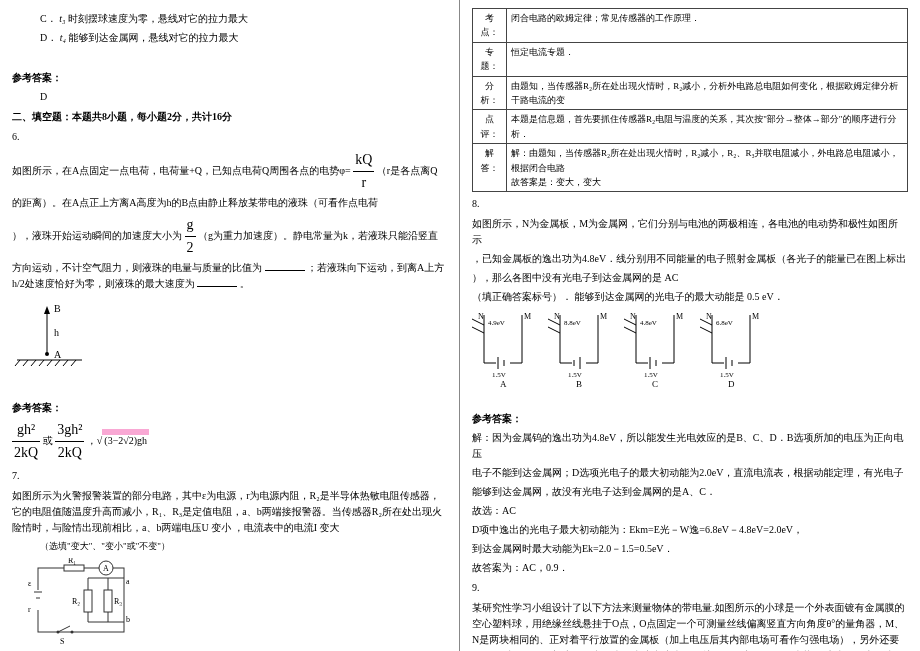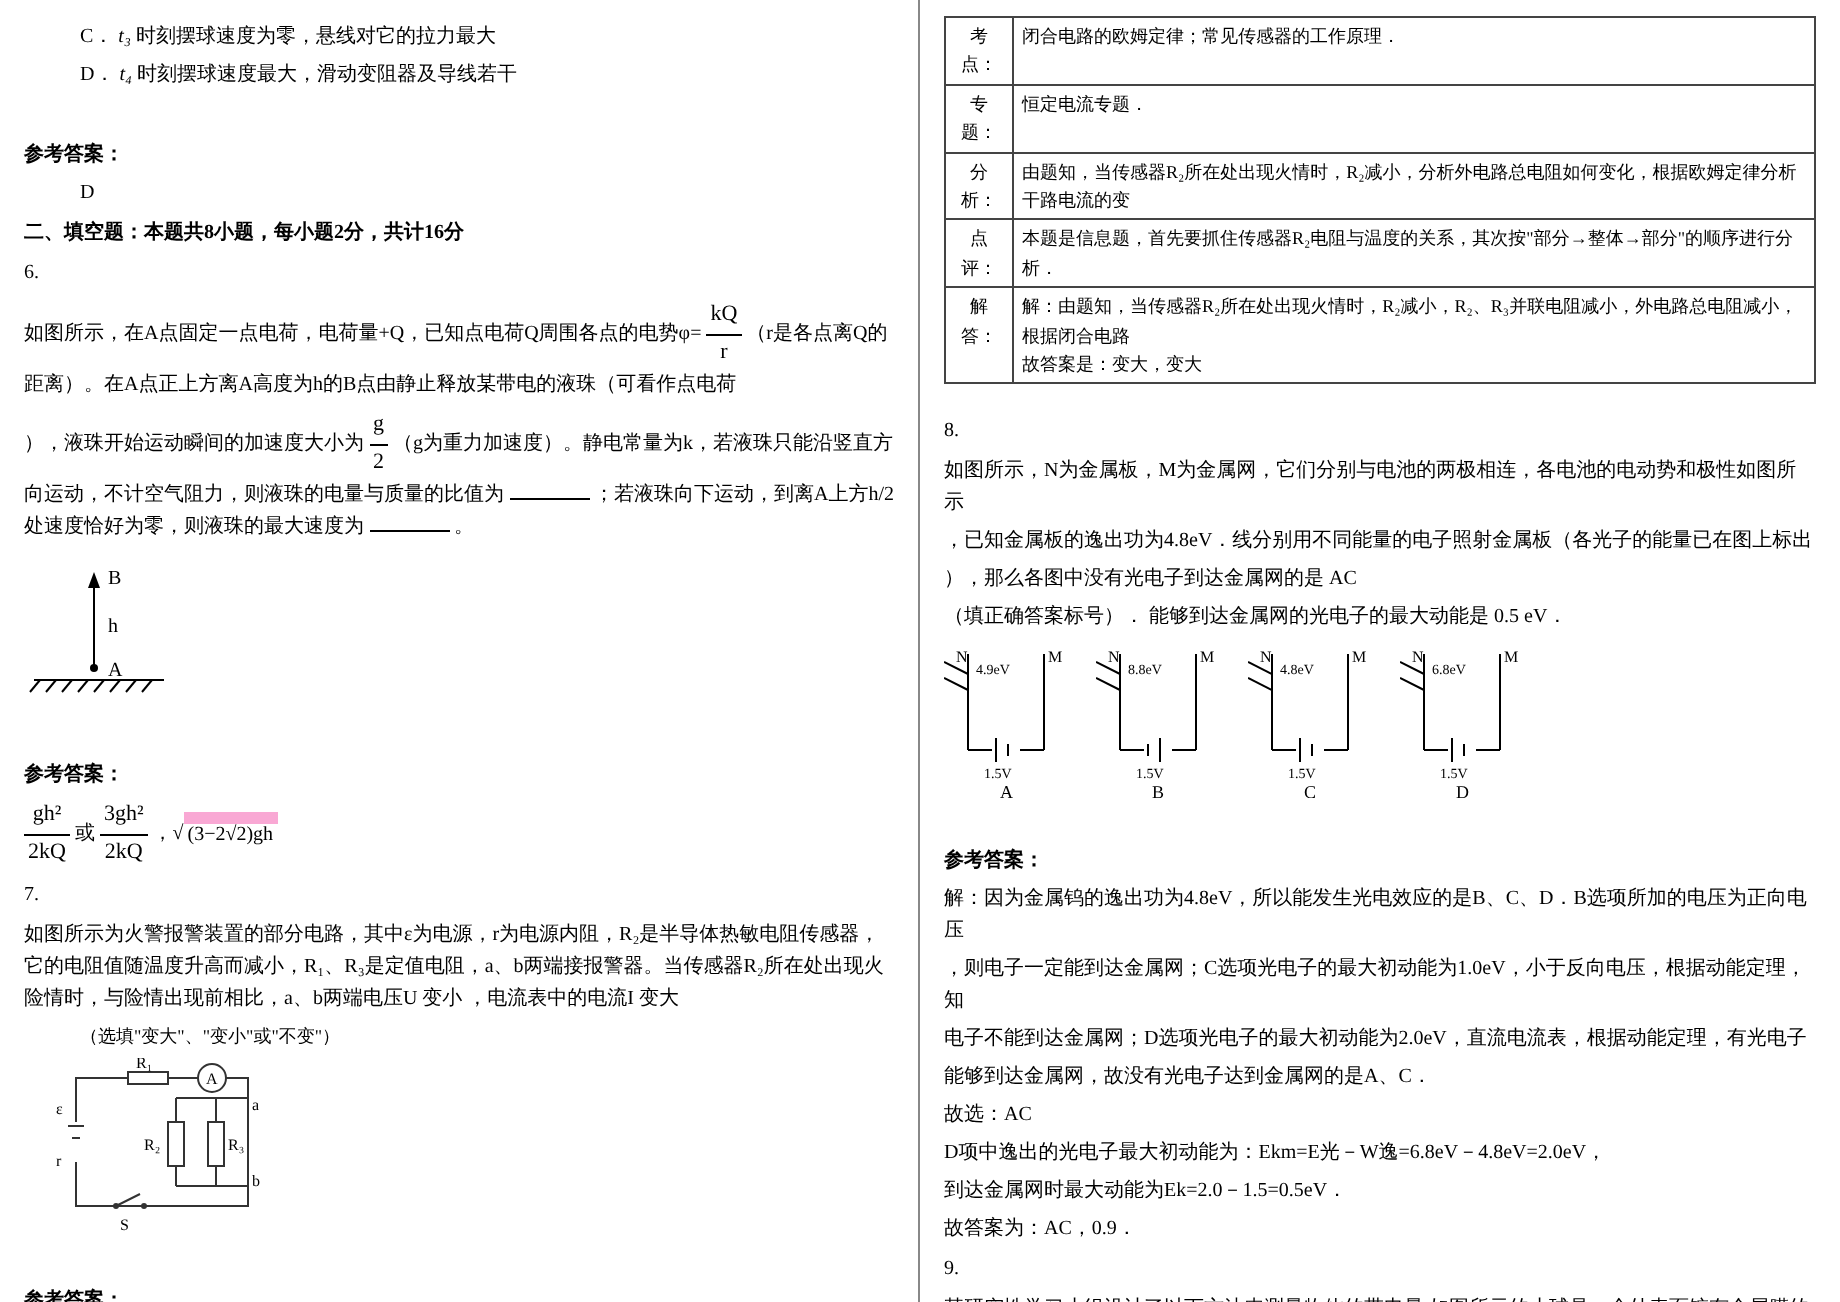--- a/index.html
+++ b/index.html
@@ -34,33 +34,33 @@
   .indent { padding-left: 28px; }
   .answer-label { font-weight: bold; margin: 24px 0 2px 0;}
   .section-title { font-weight: bold; margin: 4px 0; }
   .qnum { margin: 4px 0; }
   .para { margin: 3px 0; }
   .formula { font-style: italic; }
   .frac {
     display: inline-block;
     vertical-align: middle;
     text-align: center;
-    font-size: 11px;
+    font-size: 14px;
   }
   .frac .num { display:block; border-bottom:1px solid #000; padding: 0 2px;}
   .frac .den { display:block; padding: 0 2px;}
   .sqrt { border-top: 6px solid #f9a8d4; padding: 0 2px;}
   .fig-box {
     margin: 4px 0;
   }
   svg { display:block; }
   .analysis-table {
     border-collapse: collapse;
     font-size: 9px;
-    margin-bottom: 16px;
+    margin-bottom: 4px;
   }
   .analysis-table td {
     border: 1px solid #444;
     padding: 2px 4px;
     vertical-align: top;
   }
   .analysis-table td.lab {
     width: 34px;
     text-align: center;
   }
@@ -86,21 +86,21 @@
 
     <div class="para indent">
       <span>C．</span>
       <span class="formula">t₃</span>
       <span>时刻摆球速度为零，悬线对它的拉力最大</span>
     </div>
 
     <div class="para indent">
       <span>D．</span>
       <span class="formula">t₄</span>
-      <span>时刻摆球速度最大，滑动变阻器及导线若干</span>
+      <span>能够到达金属网，悬线对它的拉力最大</span>
     </div>
 
     <div class="answer-label">参考答案：</div>
     <div class="para indent">D</div>
 
     <div class="section-title">二、填空题：本题共8小题，每小题2分，共计16分</div>
 
     <div class="qnum">6.</div>
 
     <div class="para">
@@ -315,21 +315,20 @@
           <line x1="38" y1="54" x2="50" y2="54" stroke="#000"></line>
         <line x1="26" y1="48" x2="26" y2="60" stroke="#000"></line>
           <line x1="32" y1="51" x2="32" y2="57" stroke="#000"></line>
         <text x="20" y="68" font-size="7">1.5V</text>
         <text x="28" y="78" font-size="9">D</text>
       </svg>
     </div>
 
     <div class="answer-label">参考答案：</div>
     <div class="para">解：因为金属钨的逸出功为4.8eV，所以能发生光电效应的是B、C、D．B选项所加的电压为正向电压</div>
-    <div class="para">，则电子一定能到达金属网；C选项光电子的最大初动能为1.0eV，小于反向电压，根据动能定理，知</div>
     <div class="para">电子不能到达金属网；D选项光电子的最大初动能为2.0eV，直流电流表，根据动能定理，有光电子</div>
     <div class="para">能够到达金属网，故没有光电子达到金属网的是A、C．</div>
     <div class="para">故选：AC</div>
     <div class="para">D项中逸出的光电子最大初动能为：Ekm=E光－W逸=6.8eV－4.8eV=2.0eV，</div>
     <div class="para">到达金属网时最大动能为Ek=2.0－1.5=0.5eV．</div>
     <div class="para">故答案为：AC，0.9．</div>
 
     <div class="qnum">9.</div>
     <div class="para">某研究性学习小组设计了以下方法来测量物体的带电量.如图所示的小球是一个外表面镀有金属膜的空心塑料球，用绝缘丝线悬挂于O点，O点固定一个可测量丝线偏离竖直方向角度θ°的量角器，M、N是两块相同的、正对着平行放置的金属板（加上电压后其内部电场可看作匀强电场），另外还要用的器材有天平、刻度尺、电压表、直流电流表、开关、滑动变阻器及导线若干.该小组的实验步骤如下，请你帮助该小组完成：</div>
   </div>

